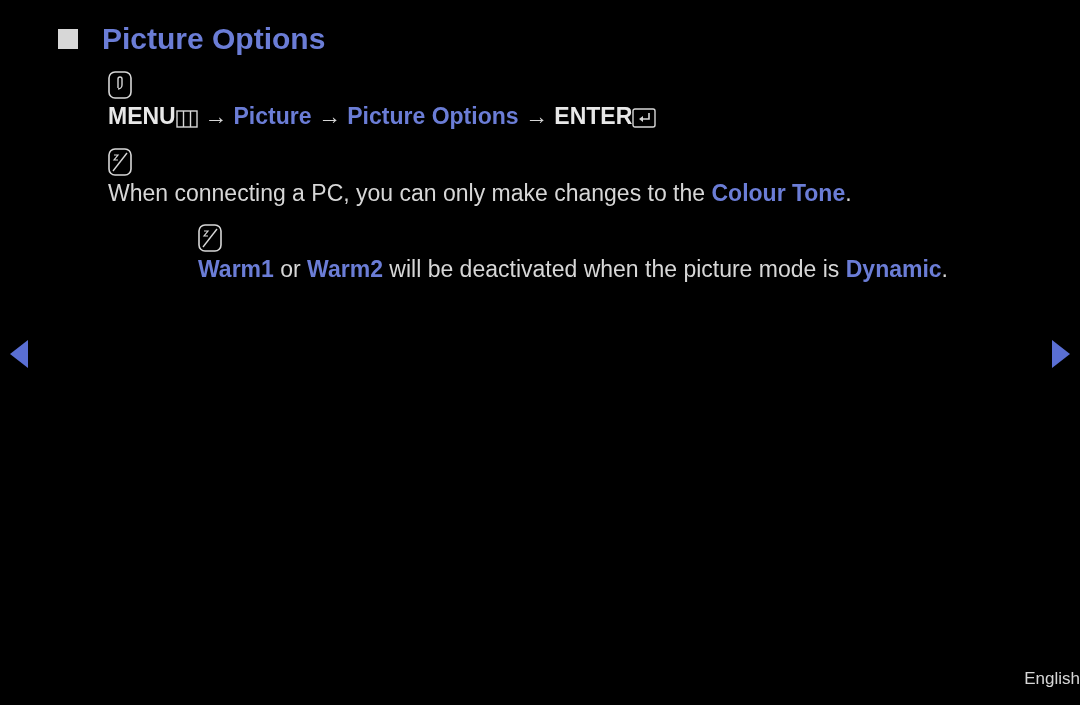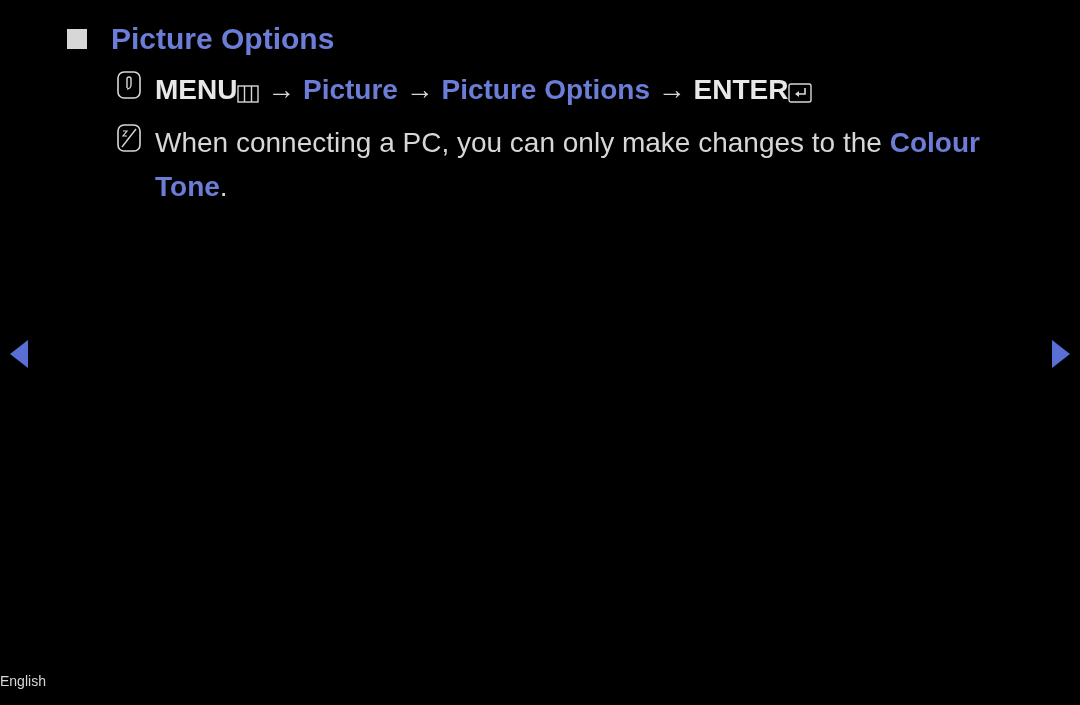--- a/index.html
+++ b/index.html
@@ -13,23 +13,24 @@
     overflow: hidden;
     position: relative;
   }
   .page {
     position: relative;
     width: 1080px;
     height: 705px;
   }
   .content {
     position: absolute;
-    left: 67px;
+    left: 58px;
     top: 22px;
     width: 980px;
+    text-align: right;
   }
   .header-row {
     display: flex;
     align-items: center;
     margin-bottom: 12px;
   }
   .square-icon {
     width: 20px;
     height: 20px;
     background: #d7d7d7;
@@ -37,23 +38,24 @@
     flex: 0 0 auto;
   }
   .title {
     font-size: 30px;
     font-weight: bold;
     color: #6b7dd6;
   }
   .line {
     display: flex;
     align-items: flex-start;
-    font-size: 28px;
+    font-size: 23px;
     line-height: 1.55;
     margin-bottom: 10px;
+    flex-direction: column;
   }
   .sub1 { padding-left: 50px; }
   .sub2 { padding-left: 90px; }
   .sub3 { padding-left: 140px; }
   .icon-col {
     flex: 0 0 auto;
     width: 38px;
     display: flex;
     justify-content: flex-start;
     padding-top: 3px;
@@ -99,22 +101,22 @@
   .nav-right {
     right: 10px;
     border-top: 14px solid transparent;
     border-bottom: 14px solid transparent;
     border-left: 18px solid #5a6fd4;
   }
   .footer {
     position: absolute;
     bottom: 16px;
     width: 100%;
-    text-align: left;
-    font-size: 14px;
+    text-align: right;
+    font-size: 17px;
     color: #d7d7d7;
   }
 </style>
 </head>
 <body>
 
 <div class="page">
 
   <div class="nav-arrow nav-left"></div>
   <div class="nav-arrow nav-right"></div>
@@ -163,19 +165,33 @@
             <path d="M6 7 l4 0 l-4 5 l4 0" fill="none" stroke="#d7d7d7" stroke-width="1.2"></path>
           </svg>
         </span>
       </div>
       <div class="text-col">
         <span>When connecting a PC, you can only make changes to the </span><span class="link">Colour Tone</span><span>.</span>
       </div>
     </div>
 
 
+    <div class="line sub3">
+      <div class="icon-col">
+        <span class="mini-icon">
+          <svg width="24" height="28" viewBox="0 0 24 28">
+            <rect x="1" y="1" width="22" height="26" rx="6" ry="6" fill="none" stroke="#d7d7d7" stroke-width="1.6"></rect>
+            <line x1="5" y1="23" x2="19" y2="5" stroke="#d7d7d7" stroke-width="1.4"></line>
+            <path d="M6 7 l4 0 l-4 5 l4 0" fill="none" stroke="#d7d7d7" stroke-width="1.2"></path>
+          </svg>
+        </span>
+      </div>
+      <div class="text-col">
+        <span class="link">Warm1</span><span> or </span><span class="link">Warm2</span><span> will be deactivated when the picture mode is </span><span class="link">Dynamic</span><span>.</span>
+      </div>
+    </div>
 
 
   </div>
 
   <div class="footer">English</div>
 
 </div>
 
 </body></html>

